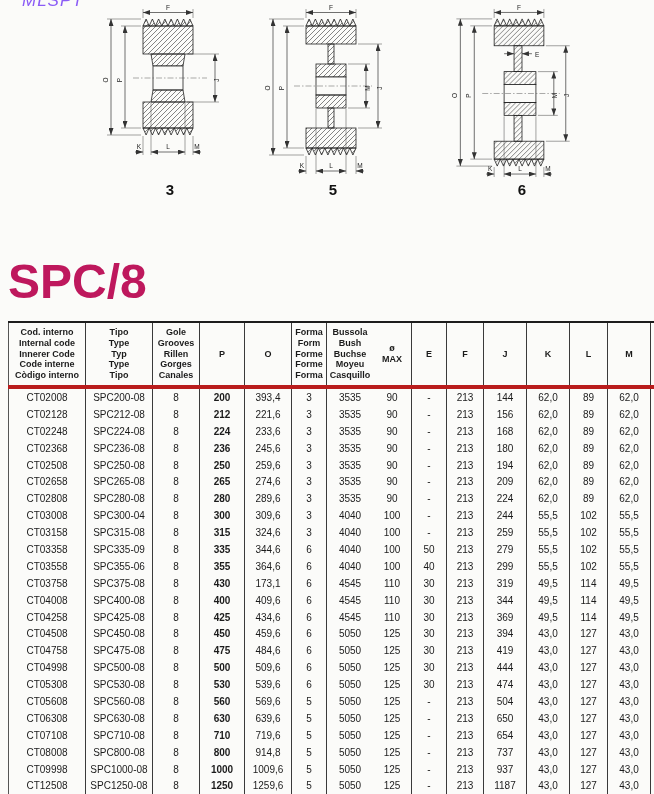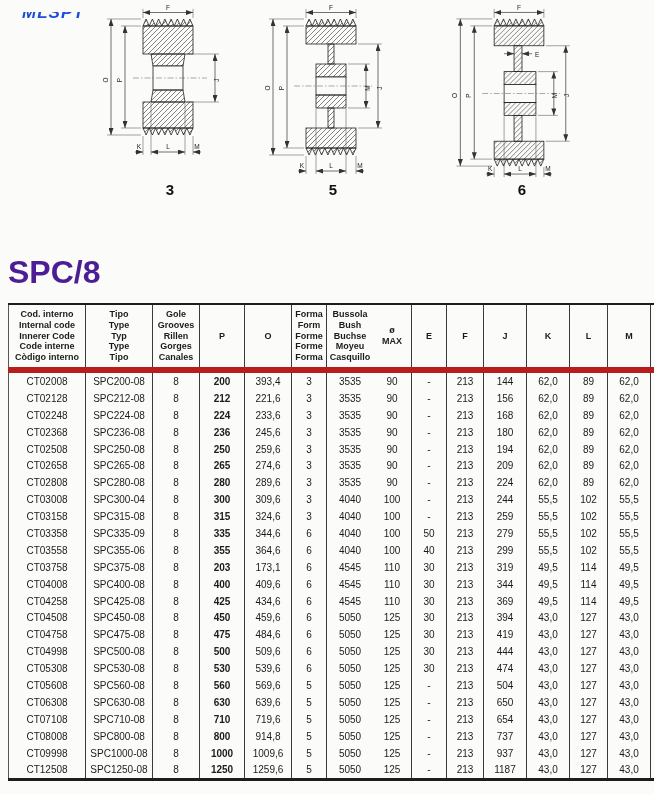--- a/index.html
+++ b/index.html
@@ -6,41 +6,41 @@
   body{
     width:654px;height:794px;
     background:#fbfbf9;
     font-family:"Liberation Sans", sans-serif;
     color:#1b1b1b;
     position:relative;
     overflow:hidden;
   }
   .page{position:relative;width:654px;height:794px;}
   .logo{
-    position:absolute;top:12px;left:22px;
+    position:absolute;top:0;left:22px;
     height:11px;overflow:hidden;
-    font-style:italic;font-weight:bold;font-size:17px;line-height:21px;
-    color:#1d4ed8;letter-spacing:1px;
+    font-style:italic;font-weight:normal;font-size:17px;line-height:21px;
+    color:#8b5cf6;letter-spacing:1px;
   }
   .logo-inner{margin-top:-10px;}
   .drawings{position:relative;height:200px;width:654px;}
   .drawing{
     position:absolute;top:2px;margin:0;
     display:flex;flex-direction:column;align-items:center;justify-content:space-between;
     height:196px;
   }
   .drawing.d1{left:95px;width:150px;}
   .drawing.d2{left:258px;width:150px;}
   .drawing.d3{left:442px;width:160px;}
   .drawing figcaption{font-weight:bold;font-size:15px;color:#111;}
   svg text{font-family:"Liberation Sans", sans-serif;font-size:6.5px;fill:#222;}
   .title{
     margin:54px 0 0 8px;
-    font-size:32px;font-weight:bold;letter-spacing:0;
-    color:#4c1d95;
+    font-size:48px;font-weight:bold;letter-spacing:0;
+    color:#be185d;
   }
   table.spec{
     margin:12px 0 0 8px;
     width:638px;
     border-collapse:collapse;
     table-layout:fixed;
     border-top:2px solid #1d1d1d;
     border-bottom:3px solid #1d1d1d;
   }
   table.spec th, table.spec td{
@@ -49,21 +49,21 @@
     text-align:center;
     vertical-align:middle;
     overflow:hidden;
   }
   table.spec th:first-child, table.spec td:first-child{border-left:1px solid #555;}
   table.spec th.c-dmax, table.spec td.c-dmax{border-left:none;}
   table.spec th.c-n, table.spec td.c-n{border-right:1px solid #555;}
   thead th{
     font-size:9px;font-weight:bold;line-height:1.22;
     height:62px;
-    border-bottom:6px solid #b91c1c;
+    border-bottom:4px solid #b91c1c;
   }
   tbody td{
     font-size:10px;
     height:16.9px;
     white-space:nowrap;
   }
   tbody td.c-p{font-weight:bold;}
   .c-code{width:74px;} .c-type{width:64px;} .c-gole{width:44px;}
   .c-p{width:42px;} .c-o{width:44px;} .c-forma{width:32px;}
   .c-bush{width:44px;} .c-dmax{width:36px;}
@@ -500,21 +500,21 @@
     <td class="c-j">299</td>
     <td class="c-k">55,5</td>
     <td class="c-l">102</td>
     <td class="c-m">55,5</td>
     <td class="c-n">210</td>
   </tr>
         <tr>
     <td class="c-code">CT03758</td>
     <td class="c-type">SPC375-08</td>
     <td class="c-gole">8</td>
-    <td class="c-p">203</td>
+    <td class="c-p">430</td>
     <td class="c-o">173,1</td>
     <td class="c-forma">6</td>
     <td class="c-bush">4545</td>
     <td class="c-dmax">110</td>
     <td class="c-e">30</td>
     <td class="c-f">213</td>
     <td class="c-j">319</td>
     <td class="c-k">49,5</td>
     <td class="c-l">114</td>
     <td class="c-m">49,5</td>

